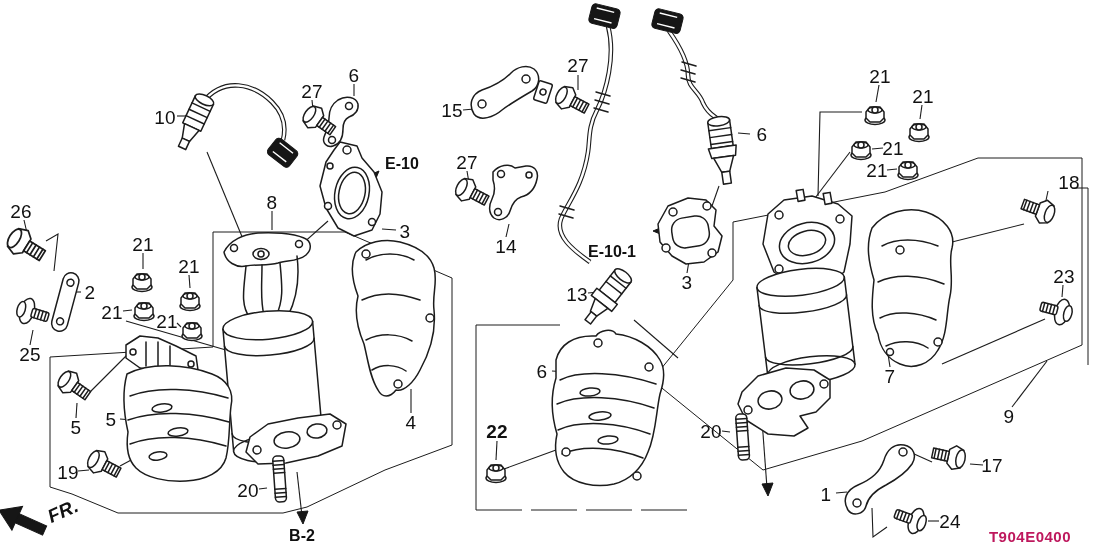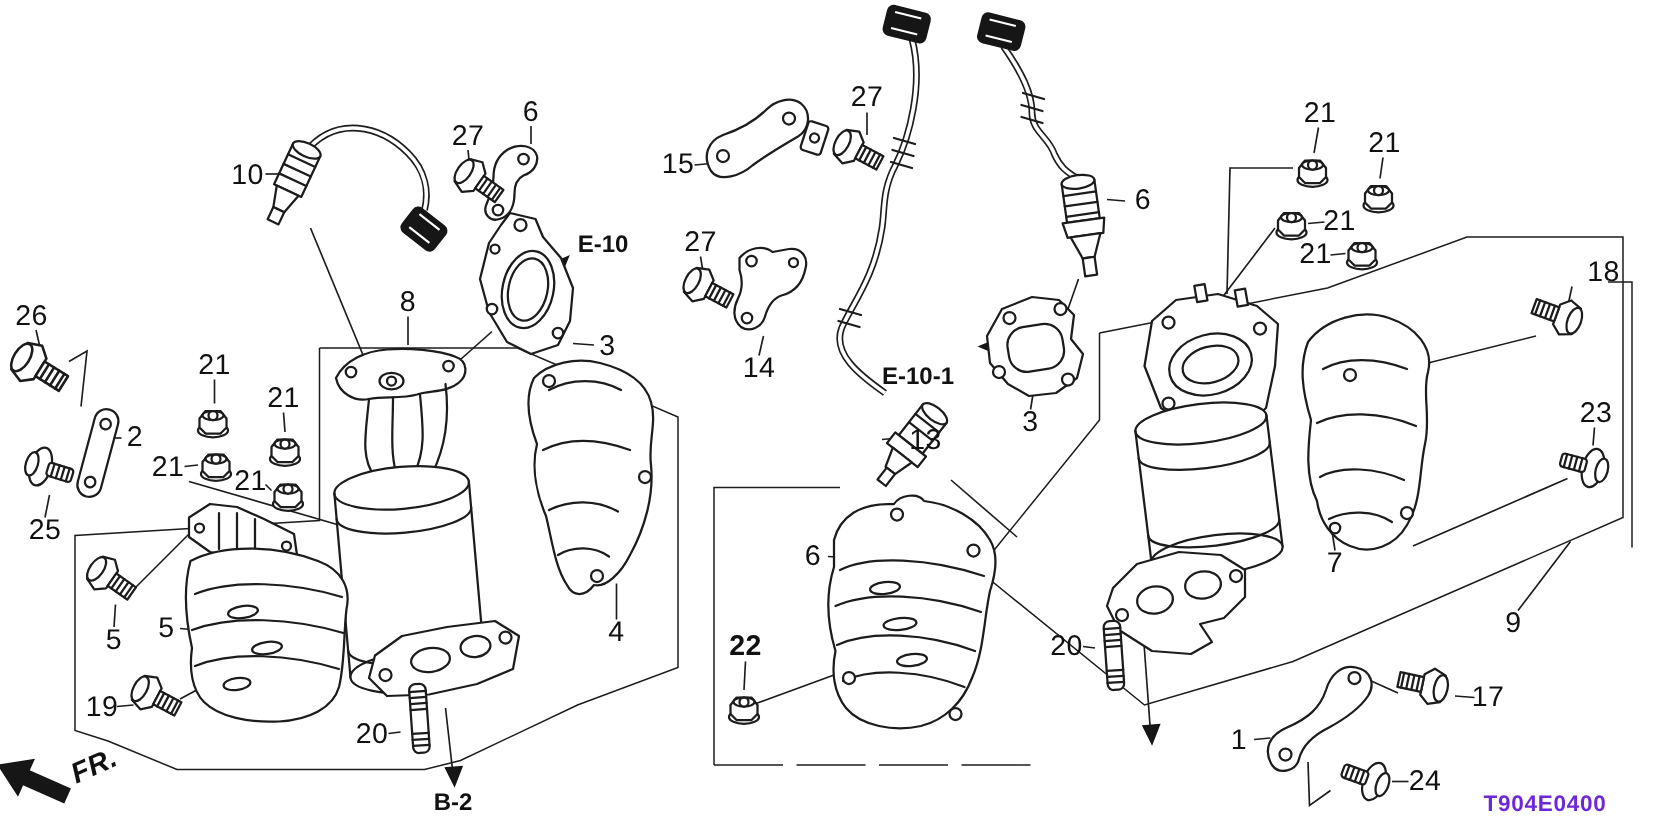--- a/index.html
+++ b/index.html
@@ -11,21 +11,21 @@
   .labels{position:absolute;left:0;top:0;width:100%;height:100%;pointer-events:none;}
   .callout{
     position:absolute;transform:translate(-50%,-50%);
     font-size:19px;color:#111;white-space:nowrap;letter-spacing:.3px;line-height:1;
   }
   .callout.ref{font-weight:700;font-size:16px;letter-spacing:0;}
   .callout.fr{font-weight:700;font-style:italic;font-size:19px;
     transform:translate(-50%,-50%) rotate(-24deg);}
   .code-label{
     position:absolute;transform:translate(-50%,-50%);
-    font-size:15px;font-weight:700;color:#6d28d9;letter-spacing:.5px;white-space:nowrap;
+    font-size:15px;font-weight:700;color:#be185d;letter-spacing:.5px;white-space:nowrap;
   }
   .art{stroke:#1c1c1c;stroke-width:1.5;fill:none;stroke-linecap:round;stroke-linejoin:round;}
   .artf{stroke:#1c1c1c;stroke-width:1.5;fill:#ffffff;stroke-linejoin:round;}
   .dark{fill:#161616;stroke:#161616;}
   .thin{stroke:#1c1c1c;stroke-width:1;fill:none;}
   .lead{stroke:#1c1c1c;stroke-width:1.1;fill:none;}
   .tube-out{stroke:#1c1c1c;stroke-width:4.6;fill:none;}
   .tube-in{stroke:#ffffff;stroke-width:2.4;fill:none;}
 </style>
 </head>
@@ -427,21 +427,21 @@
       <span class="callout" style="left: 30px; top: 354px;">25</span>
       <span class="callout" style="left: 76px; top: 427px;">5</span>
       <span class="callout" style="left: 111px; top: 419px;">5</span>
       <span class="callout" style="left: 68px; top: 472px;">19</span>
       <span class="callout" style="left: 248px; top: 490px;">20</span>
       <span class="callout" style="left: 411px; top: 422px;">4</span>
       <span class="callout ref" style="left: 302px; top: 536px;">B-2</span>
       <span class="callout fr" style="left: 63px; top: 511px;">FR.</span>
       <span class="callout ref" style="left: 612px; top: 231px; margin-top: 21px;">E-10-1</span>
       <span class="callout" style="left: 687px; top: 282px;">3</span>
-      <span class="callout" style="left: 577px; top: 294px; margin-left: 40px;">13</span>
+      <span class="callout" style="left: 577px; top: 294px;">13</span>
       <span class="callout" style="left: 542px; top: 371px;">6</span>
       <span class="callout" style="left: 497px; top: 431px; font-weight: bold;">22</span>
       <span class="callout" style="left: 880px; top: 76px;">21</span>
       <span class="callout" style="left: 923px; top: 96px;">21</span>
       <span class="callout" style="left: 893px; top: 148px;">21</span>
       <span class="callout" style="left: 877px; top: 170px;">21</span>
       <span class="callout" style="left: 1048px; top: 182px; margin-left: 21px;">18</span>
       <span class="callout" style="left: 1064px; top: 276px;">23</span>
       <span class="callout" style="left: 890px; top: 376px;">7</span>
       <span class="callout" style="left: 1009px; top: 416px;">9</span>

